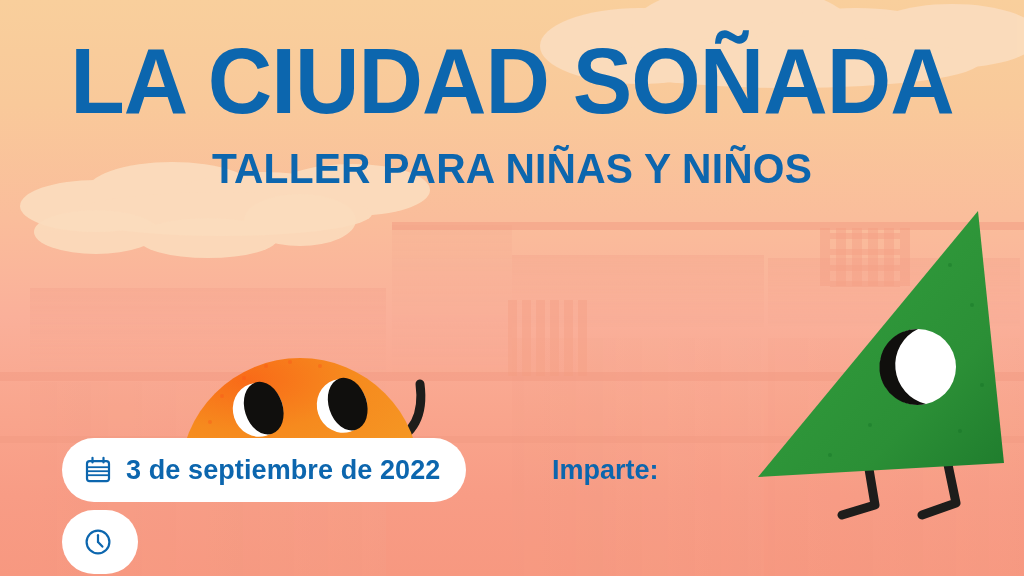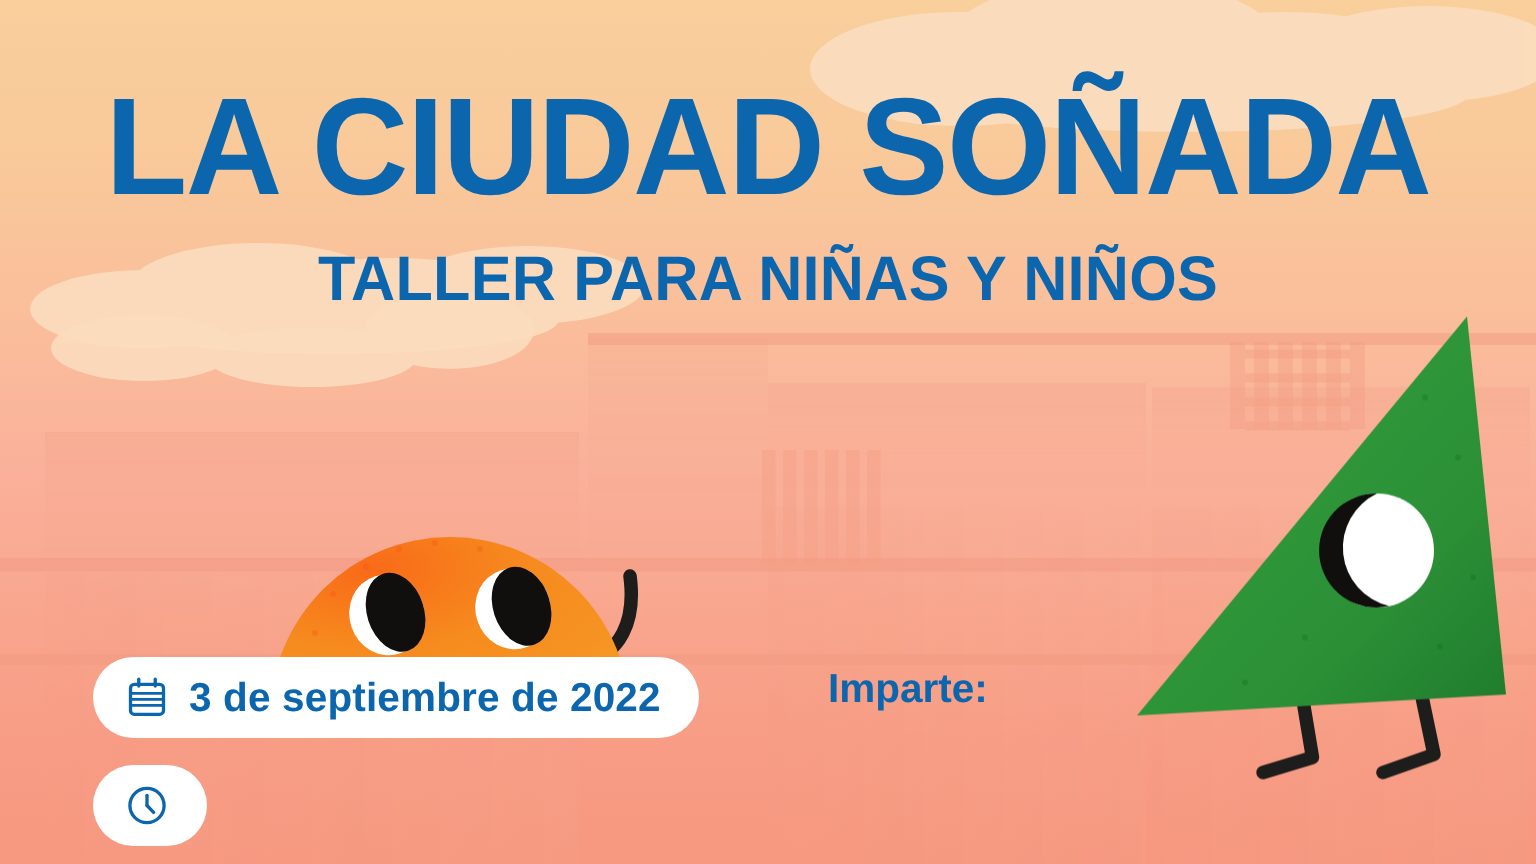--- a/index.html
+++ b/index.html
@@ -30,21 +30,20 @@
     pointer-events: none;
   }
   .bg-svg { display: block; width: 1024px; height: 576px; }
 
   
   .headline-wrap {
     position: absolute;
     top: 0; left: 0; right: 0;
     text-align: center;
     z-index: 5;
-    margin-top: 17px;
   }
   .title {
     margin: 0;
     padding-top: 36px;
     color: #0c66ae;
     font-size: 92px;
     line-height: 0.98;
     font-weight: 700;
     letter-spacing: -1px;
     transform: scaleX(0.97);
@@ -64,21 +63,21 @@
 
   
   .pill {
     position: absolute;
     left: 62px;
     display: flex;
     align-items: center;
     gap: 14px;
     background: #ffffff;
     border-radius: 999px;
-    height: 54px;
+    height: 64px;
     padding: 0 26px 0 22px;
     z-index: 8;
     box-sizing: border-box;
     text-align: center;
   }
   .pill-date { top: 438px; }
   .pill-time { top: 510px; }
   .pill-label {
     color: #0c66ae;
     font-size: 27px;
@@ -90,21 +89,21 @@
     width: 28px;
     height: 28px;
     flex: 0 0 28px;
     display: block;
   }
 
   
   .credit {
     position: absolute;
     left: 552px;
-    top: 444px;
+    top: 455px;
     z-index: 7;
     line-height: 1.18;
   }
   .credit-label {
     color: #0c66ae;
     font-size: 27px;
     font-weight: 700;
     margin: 0;
   }
   .credit-value {

